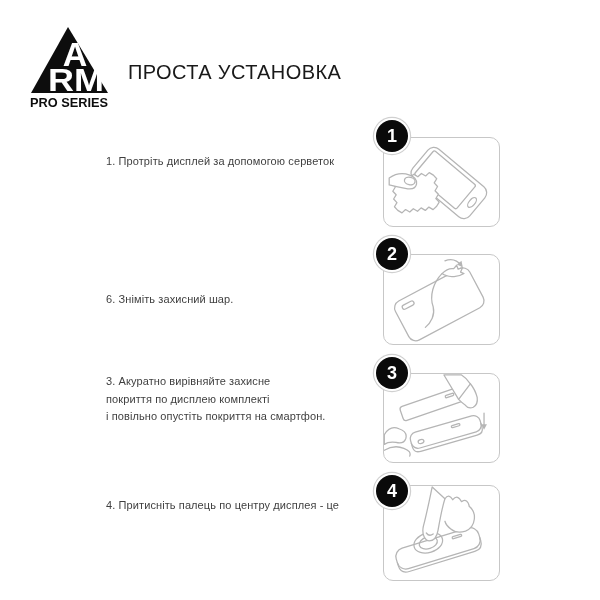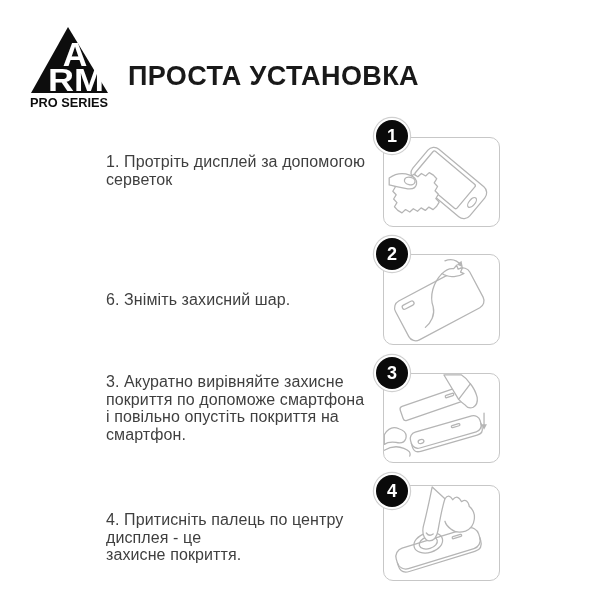--- a/index.html
+++ b/index.html
@@ -12,25 +12,25 @@
     --paper:#ffffff;
   }
   html,body{margin:0;padding:0;background:#fff;}
   .page{
     position:relative;width:600px;height:600px;background:var(--paper);
     font-family:"Liberation Sans", sans-serif;overflow:hidden;
   }
   .logo{position:absolute;left:28px;top:26px;width:82px;height:86px;}
   .heading{
     position:absolute;left:128px;top:61px;
-    font-size:27px;font-weight:700;color:var(--ink);letter-spacing:.4px;white-space:nowrap;
+    font-size:20px;font-weight:400;color:var(--ink);letter-spacing:.4px;white-space:nowrap;
   }
   .step-text{
     position:absolute;left:106px;width:272px;
-    font-size:16px;line-height:17.5px;color:var(--body);letter-spacing:.1px;
+    font-size:11px;line-height:17.5px;color:var(--body);letter-spacing:.1px;
   }
   .illus-box{
     position:absolute;left:383px;width:117px;background:var(--paper);
     border:1.5px solid var(--frame);border-radius:10px;box-sizing:border-box;overflow:hidden;
   }
   .illus-box svg{display:block;width:100%;height:100%;}
   .badge{
     position:absolute;left:376px;width:32px;height:32px;border-radius:50%;
     background:var(--badge);color:var(--badge-text);
     display:flex;align-items:center;justify-content:center;
@@ -99,21 +99,21 @@
         <polygon class="art-solid" points="80.2,12.6 74.2,9.6 79,6"></polygon>
       </g>
     </svg>
   </div>
   <div class="badge" style="top:238px">
     <span>2</span>
   </div>
 
   <div class="step-text" style="top:373px">
     <div>3. Акуратно вирівняйте захисне</div>
-    <div>покриття по допоможе смартфона</div>
+    <div>покриття по дисплею комплекті</div>
     <div>і повільно опустіть покриття на смартфон.</div>
   </div>
   <div class="illus-box" style="top:373px;height:90px">
     <svg viewBox="0 0 117 90" aria-hidden="true">
       <g class="art" transform="rotate(-19 52 30)">
         <rect x="16" y="22" width="72" height="15" rx="3"></rect>
         <rect x="64" y="26" width="9" height="2.4" rx="1.2"></rect>
       </g>
       <g class="art" transform="rotate(-16 62 60)">
         <rect x="26" y="51" width="74" height="17" rx="7"></rect>
@@ -132,23 +132,22 @@
       <g>
         <path class="art" d="M102,40 L102,52"></path>
         <polygon class="art-solid" points="102,57 99,51.5 105,51.5"></polygon>
       </g>
     </svg>
   </div>
   <div class="badge" style="top:357px">
     <span>3</span>
   </div>
 
-  <div class="step-text" style="top:511px">
+  <div class="step-text" style="top:497px">
     <div>4. Притисніть палець по центру дисплея - це</div>
-    <div>захисне покриття.</div>
   </div>
   <div class="illus-box" style="top:485px;height:96px">
     <svg viewBox="0 0 117 96" aria-hidden="true">
       <g class="art" transform="rotate(-17 54 64)">
         <rect x="11" y="53" width="88" height="22" rx="9"></rect>
         <path d="M11,66 V69 Q11,78 20,78 H90 Q99,78 99,69 V66"></path>
         <rect x="72" y="57" width="10" height="2.2" rx="1.1"></rect>
       </g>
       <g class="art" transform="rotate(-17 45 58)">
         <ellipse cx="45" cy="58" rx="15" ry="10"></ellipse>

